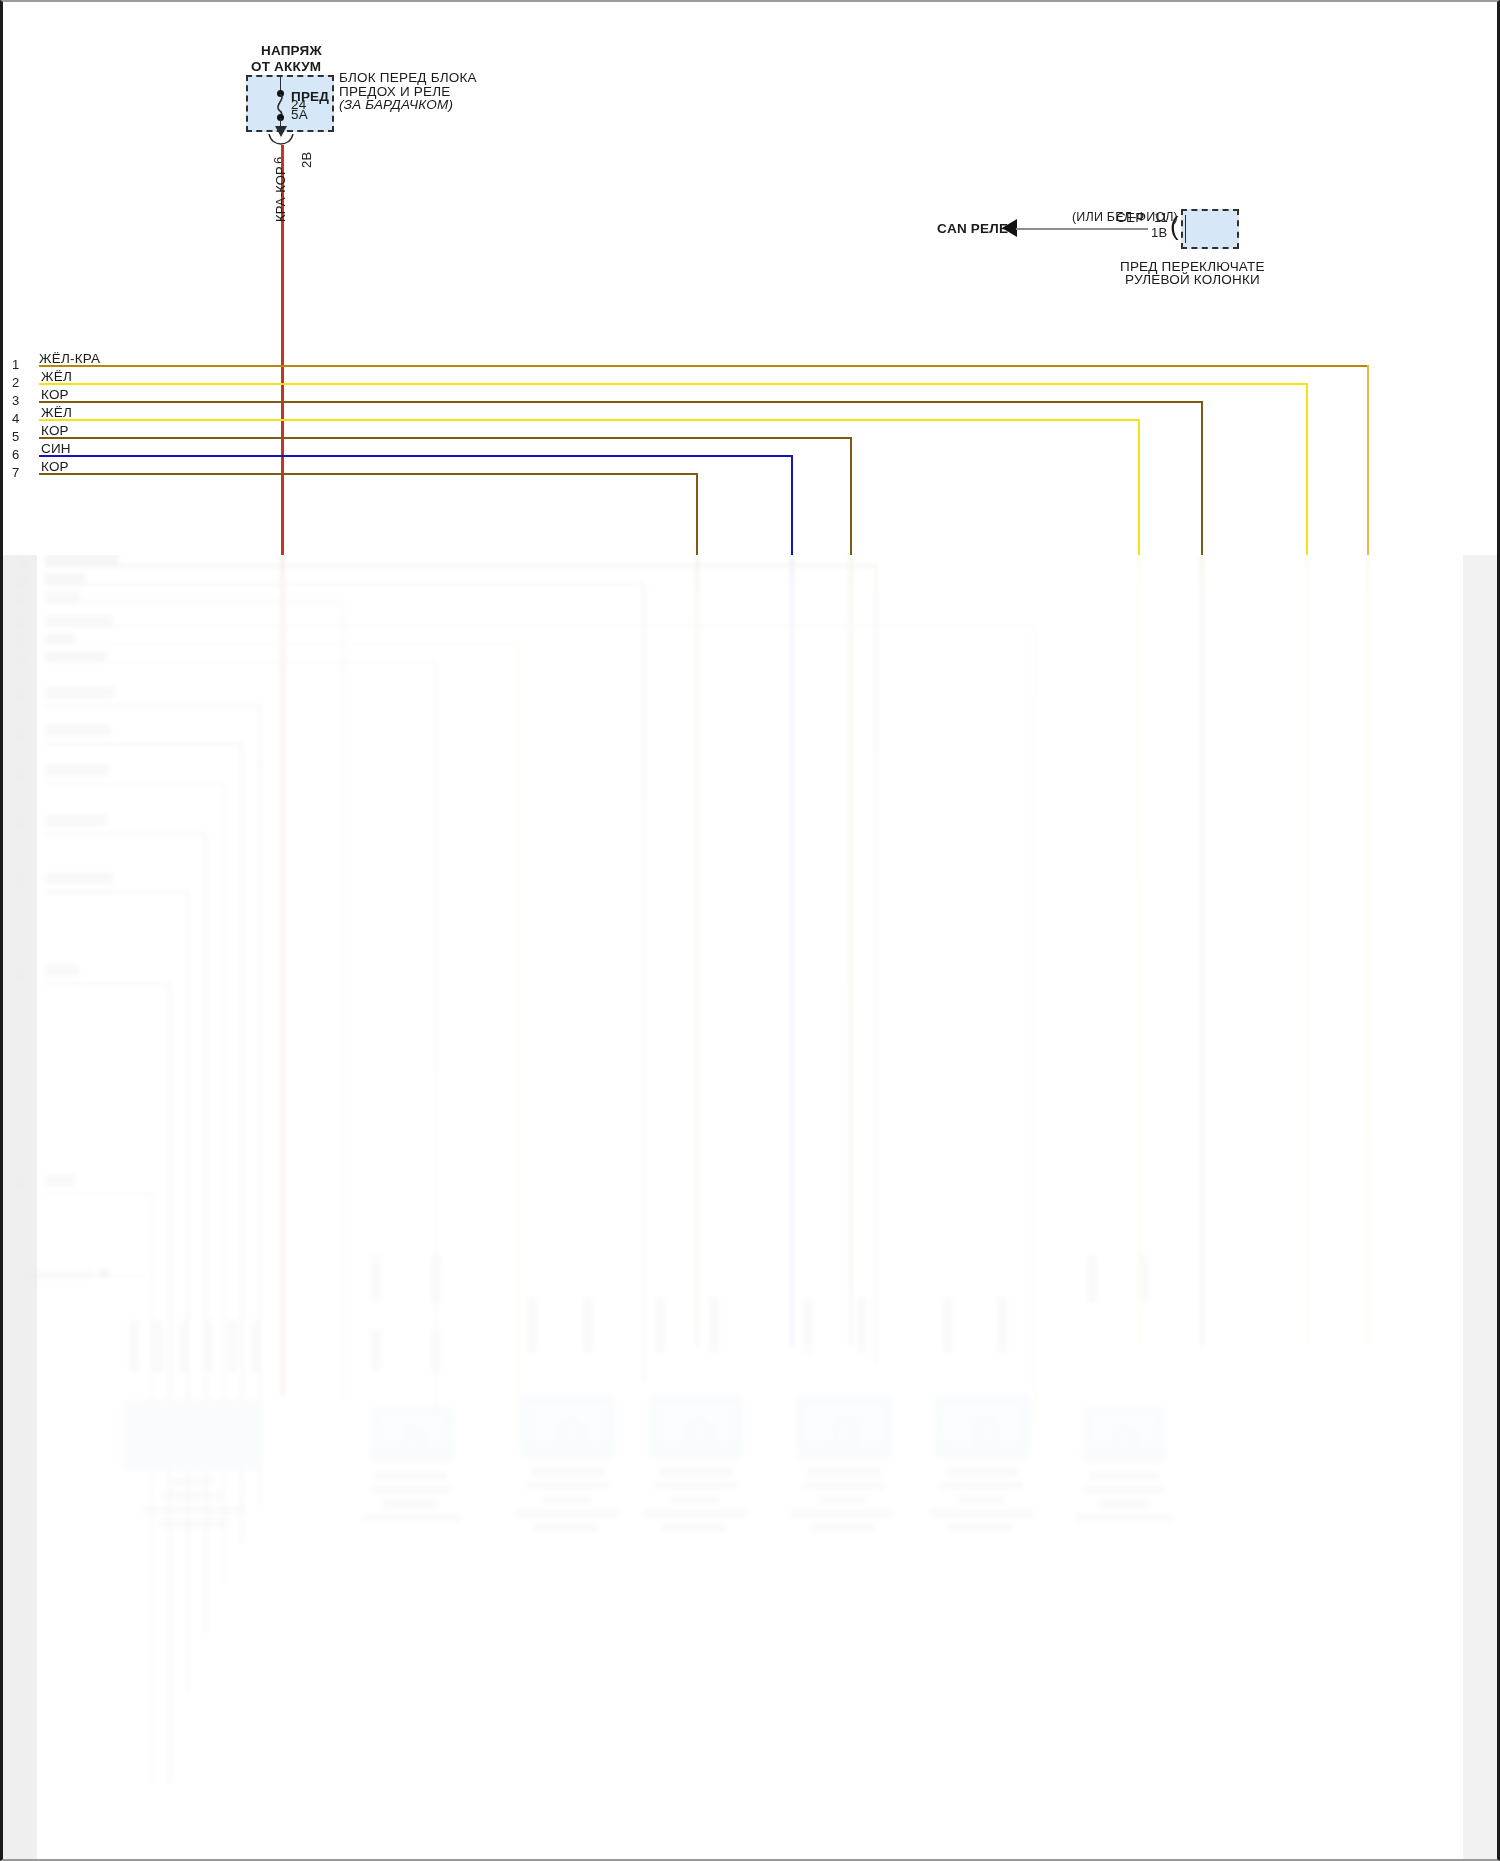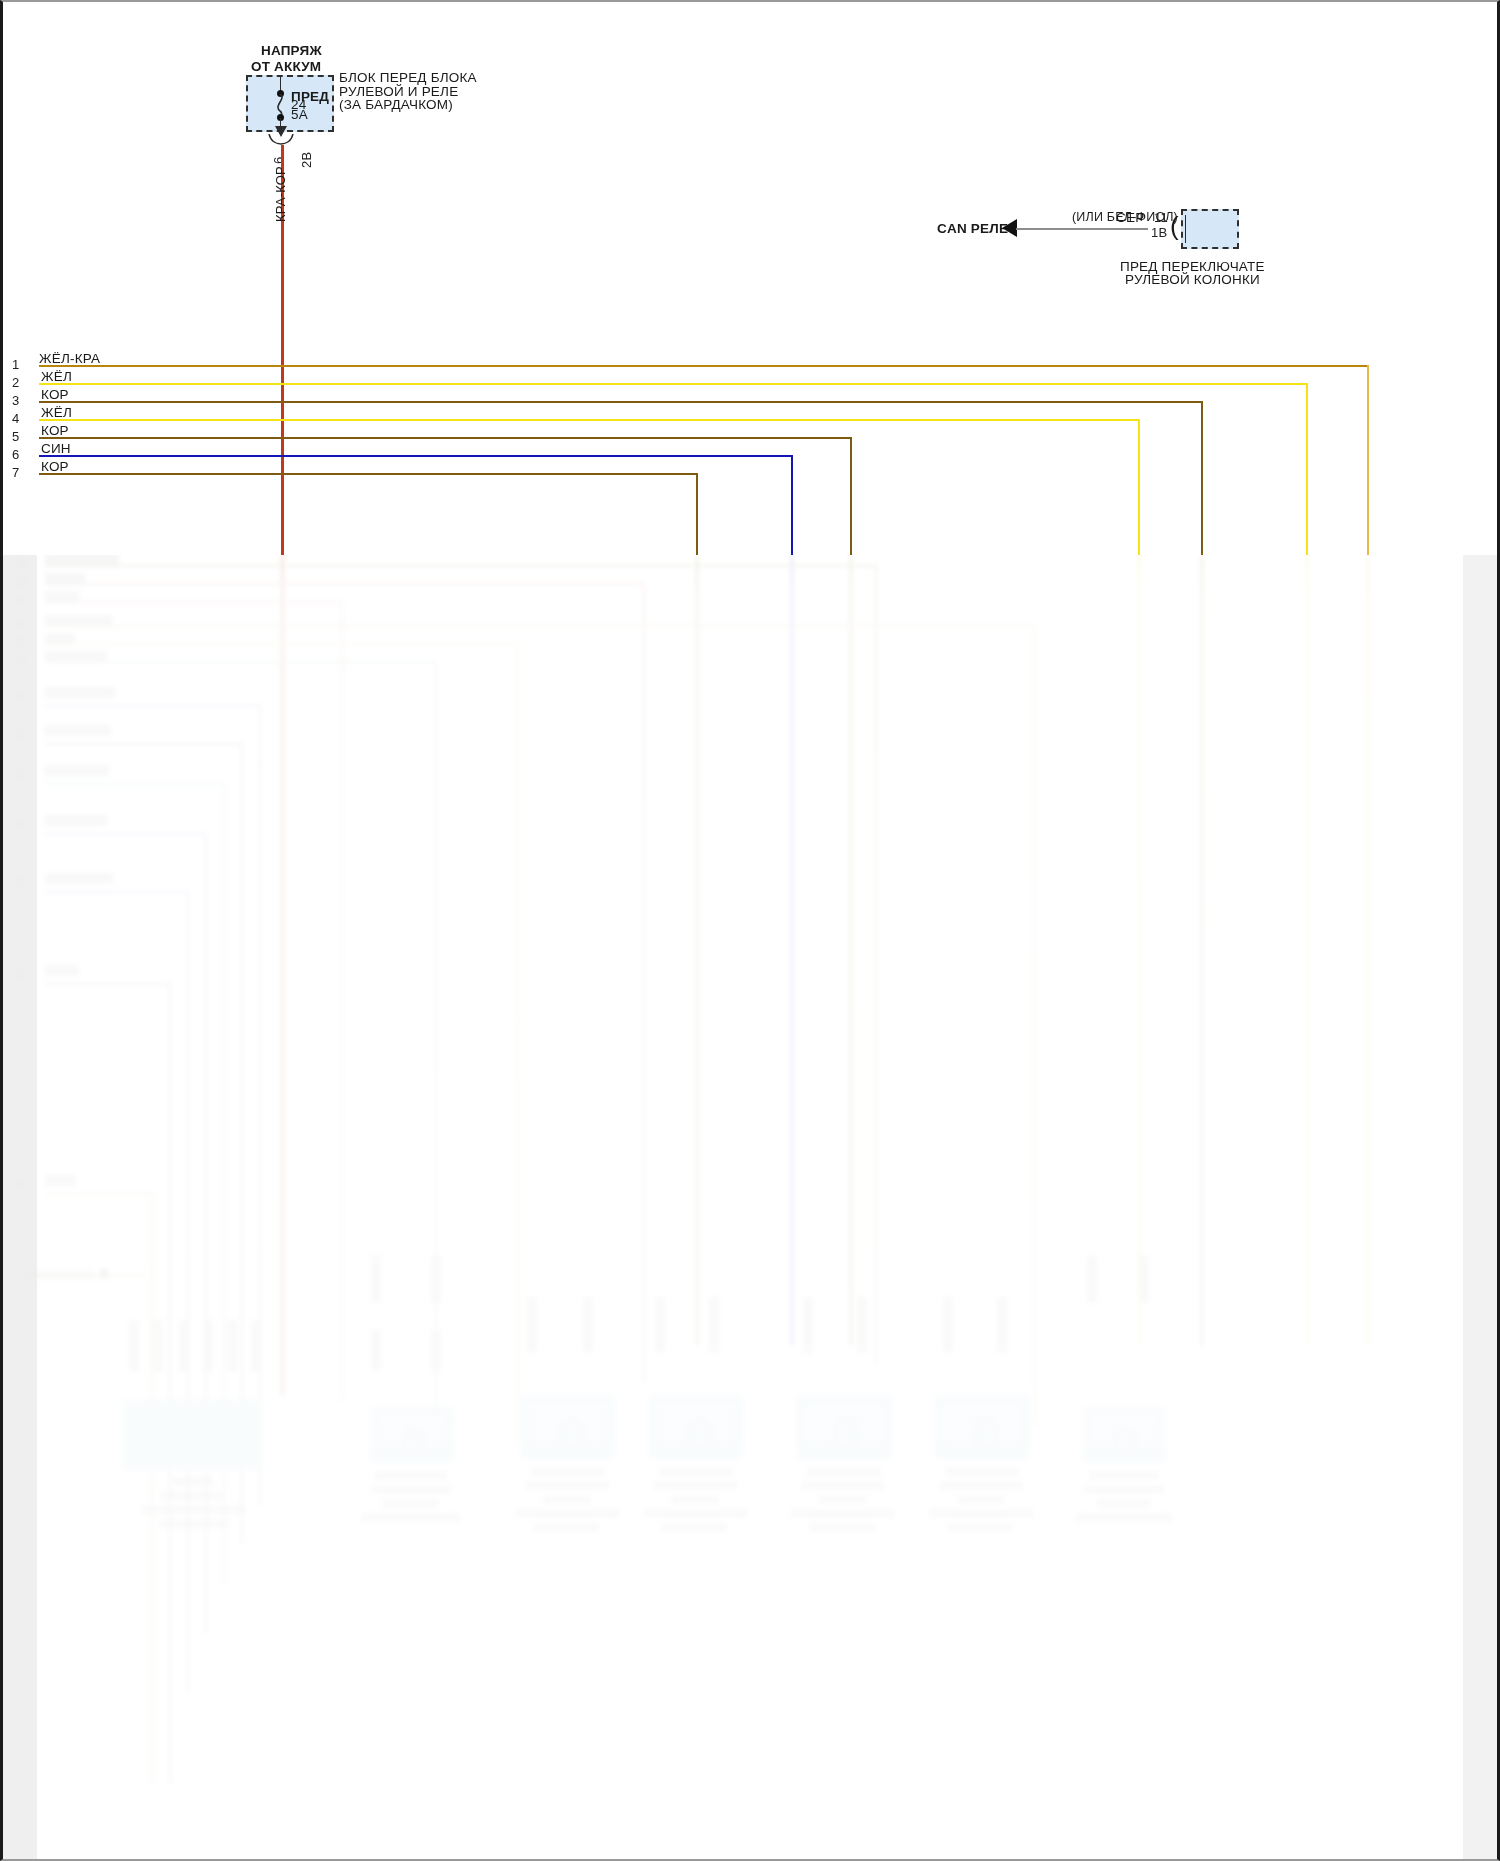--- a/index.html
+++ b/index.html
@@ -156,22 +156,22 @@
     </svg>
     <div class="dot" style="left:274px;top:112px;"></div>
     <div class="w wv" style="left:277px;top:116px;height:12px;border-left-width:1.6px;border-left-color:#2b2b2b;"></div>
     <div class="arrow-down" style="left:272px;top:124px;"></div>
 
     <div class="t" style="left:288px;top:86px;font-weight:bold;">ПРЕД</div>
     <div class="t" style="left:288px;top:94px;">24</div>
     <div class="t" style="left:288px;top:104px;">5А</div>
 
     <div class="t" style="left:336px;top:67px;">БЛОК ПЕРЕД БЛОКА</div>
-    <div class="t" style="left:336px;top:81px;">РУЛЕВОЙ И РЕЛЕ</div>
-    <div class="t" style="left:336px;top:94px;">(ЗА БАРДАЧКОМ)</div>
+    <div class="t" style="left:336px;top:81px;">ПРЕДОХ И РЕЛЕ</div>
+    <div class="t" style="left:336px;top:94px;font-style:italic;">(ЗА БАРДАЧКОМ)</div>
 
     <svg class="abs" style="left:264px;top:132px;" width="28" height="12">
       <path d="M2 0 C4 8, 10 10, 14 10 C18 10, 24 8, 26 0" stroke="#2b2b2b" stroke-width="1.5" fill="none"></path>
     </svg>
 
     <div class="t pin vert" style="left:268px;top:162px;">6</div>
     <div class="t pin vert" style="left:296px;top:166px;">2B</div>
 
     <div class="w wv" style="left:278px;top:143px;height:410px;border-left-width:3px;border-left-color:#c0391c;"></div>
     <div class="t vert" style="left:270px;top:220px;font-size:13px;">КРА-КОР</div>

